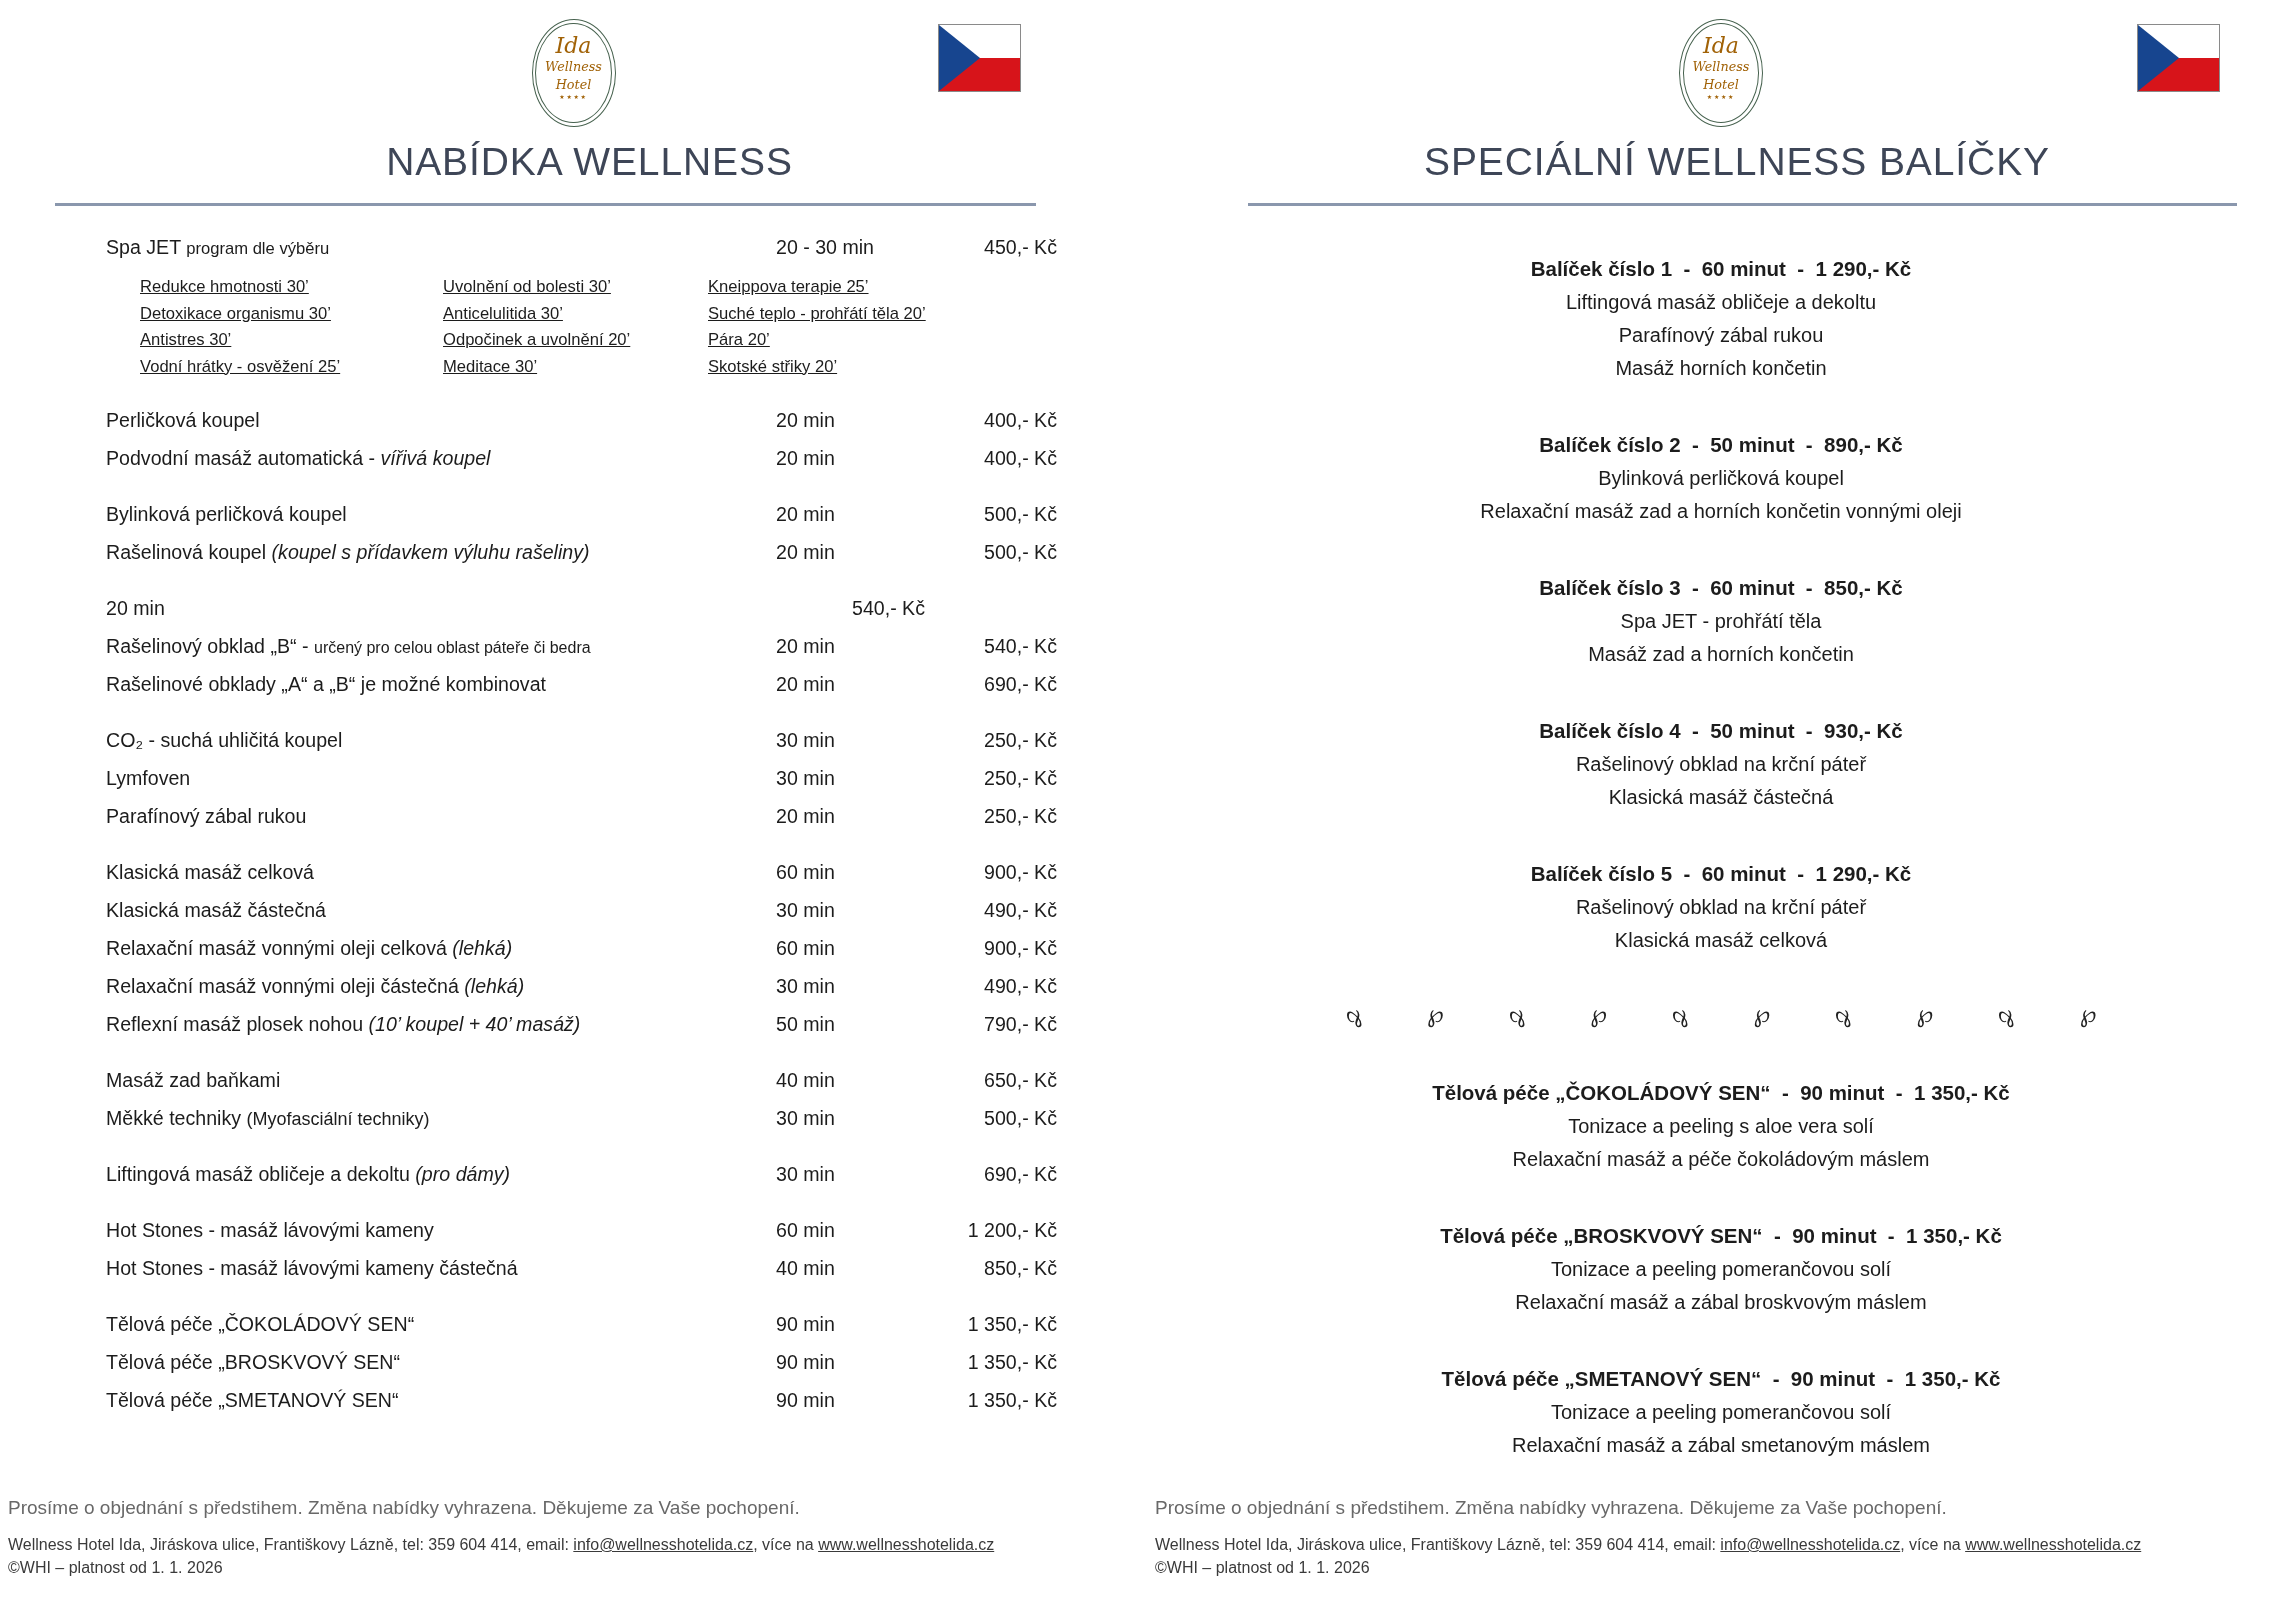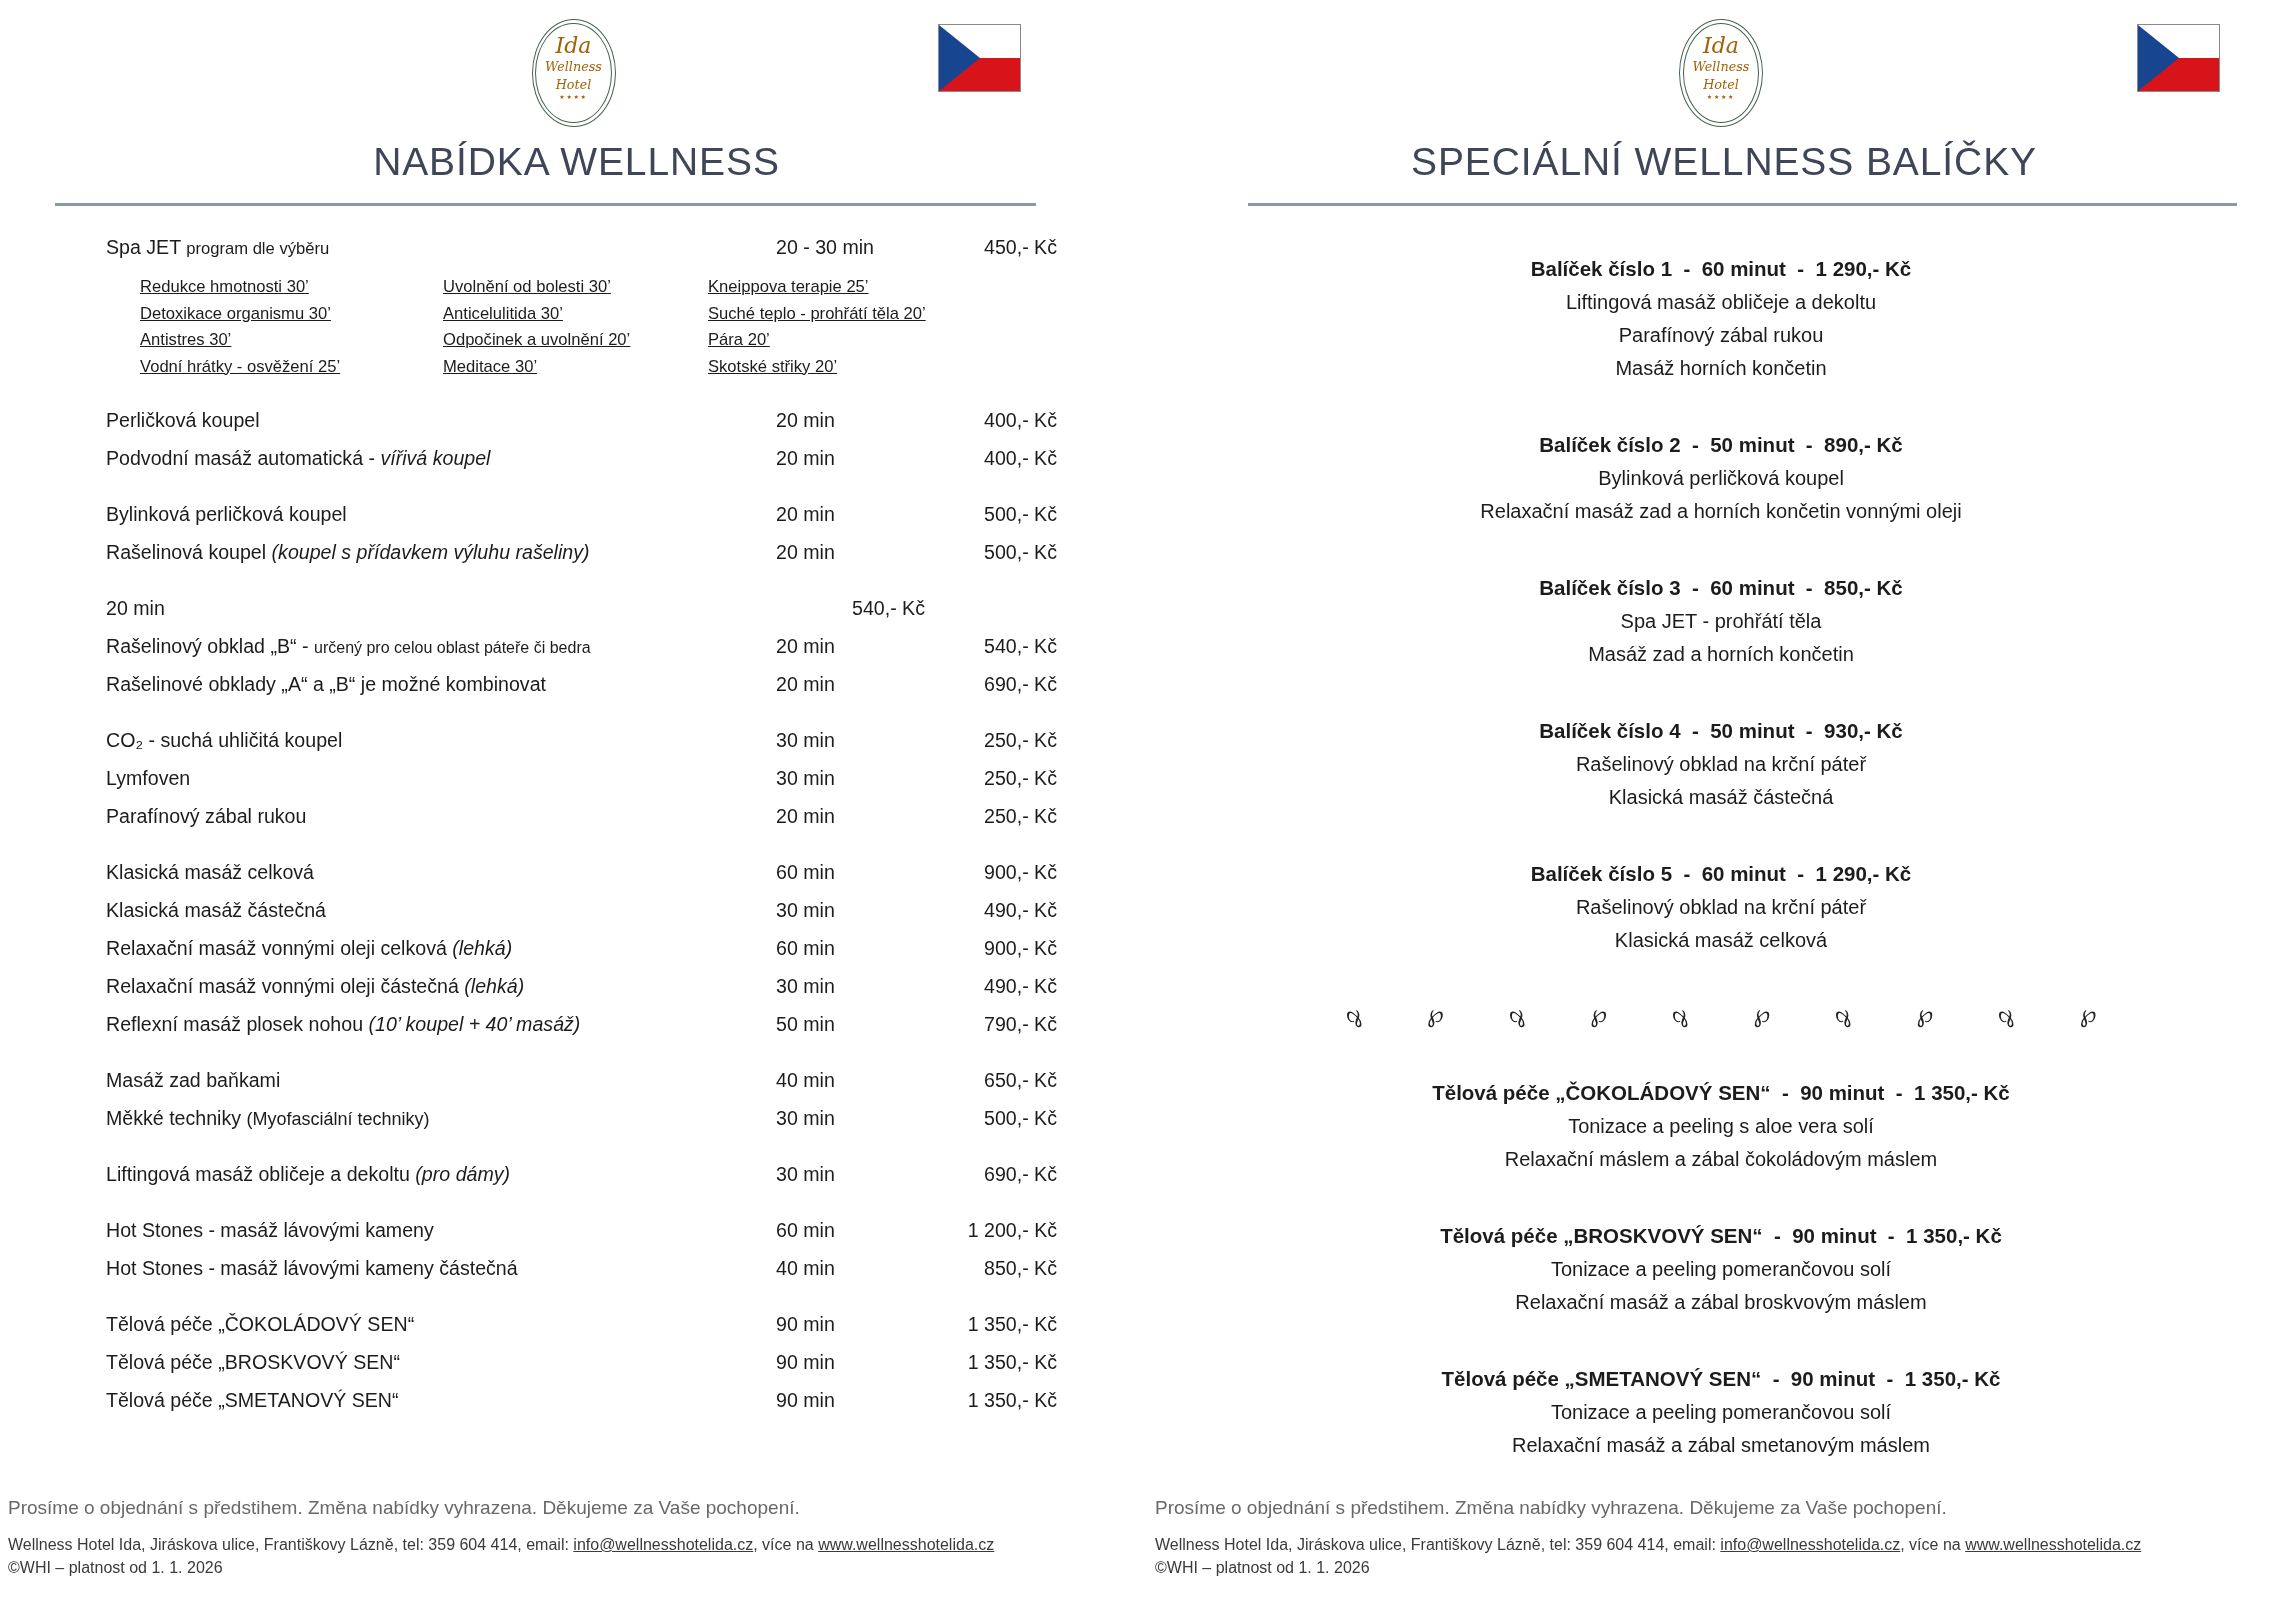--- a/index.html
+++ b/index.html
@@ -21,21 +21,21 @@
   .logo .stars{font-size:6px;line-height:8.5px;letter-spacing:1.7px;font-style:normal;}
 
   .flag{position:absolute;top:24px;width:81px;height:66px;border:0.9px solid #8a8a8a;
         background:linear-gradient(to bottom,#ffffff 0 50%,#d7141a 50% 100%);}
   .page.left .flag{right:126px;}
   .page.right .flag{right:75px;}
   .flag .tri{position:absolute;top:0;left:0;width:0;height:0;
              border-top:33px solid transparent;border-bottom:33px solid transparent;
              border-left:41px solid #17458f;}
 
-  h1.title{position:absolute;bottom:19px;left:3px;width:100%;margin:0;text-align:center;
+  h1.title{position:absolute;bottom:19px;left:16px;width:100%;margin:0;text-align:center;
            font-size:39px;font-weight:normal;letter-spacing:0.9px;color:#3e4657;}
 
   hr.rule{border:none;height:2.6px;background:#8a97ad;margin:0 111px 0 55px;}
   .page.right hr.rule{margin:0 58px 0 101px;}
 
   
   .pricelist{padding:22px 0 0 64px;margin-left:42px;}
   .row{display:grid;grid-template-columns:670px 149px 132px;align-items:baseline;
        height:38px;line-height:38px;font-size:19.6px;}
   .cell.name{white-space:nowrap;overflow:visible;}
@@ -301,21 +301,21 @@
           <span class="orn-g flip">℘</span>
           <span class="orn-g">℘</span>
           <span class="orn-g flip">℘</span>
           <span class="orn-g">℘</span>
           <span class="orn-g flip">℘</span>
           <span class="orn-g">℘</span>
         </div>
         <div class="pkg">
           <div class="pkg-head">Tělová péče „ČOKOLÁDOVÝ SEN“  -  90 minut  -  1 350,- Kč</div>
           <div class="pkg-line">Tonizace a peeling s aloe vera solí</div>
-          <div class="pkg-line">Relaxační máslem a zábal čokoládovým máslem</div>
+          <div class="pkg-line">Relaxační masáž a péče čokoládovým máslem</div>
         </div>
         <div class="pkg">
           <div class="pkg-head">Tělová péče „BROSKVOVÝ SEN“  -  90 minut  -  1 350,- Kč</div>
           <div class="pkg-line">Tonizace a peeling pomerančovou solí</div>
           <div class="pkg-line">Relaxační masáž a zábal broskvovým máslem</div>
         </div>
         <div class="pkg">
           <div class="pkg-head">Tělová péče „SMETANOVÝ SEN“  -  90 minut  -  1 350,- Kč</div>
           <div class="pkg-line">Tonizace a peeling pomerančovou solí</div>
           <div class="pkg-line">Relaxační masáž a zábal smetanovým máslem</div>

